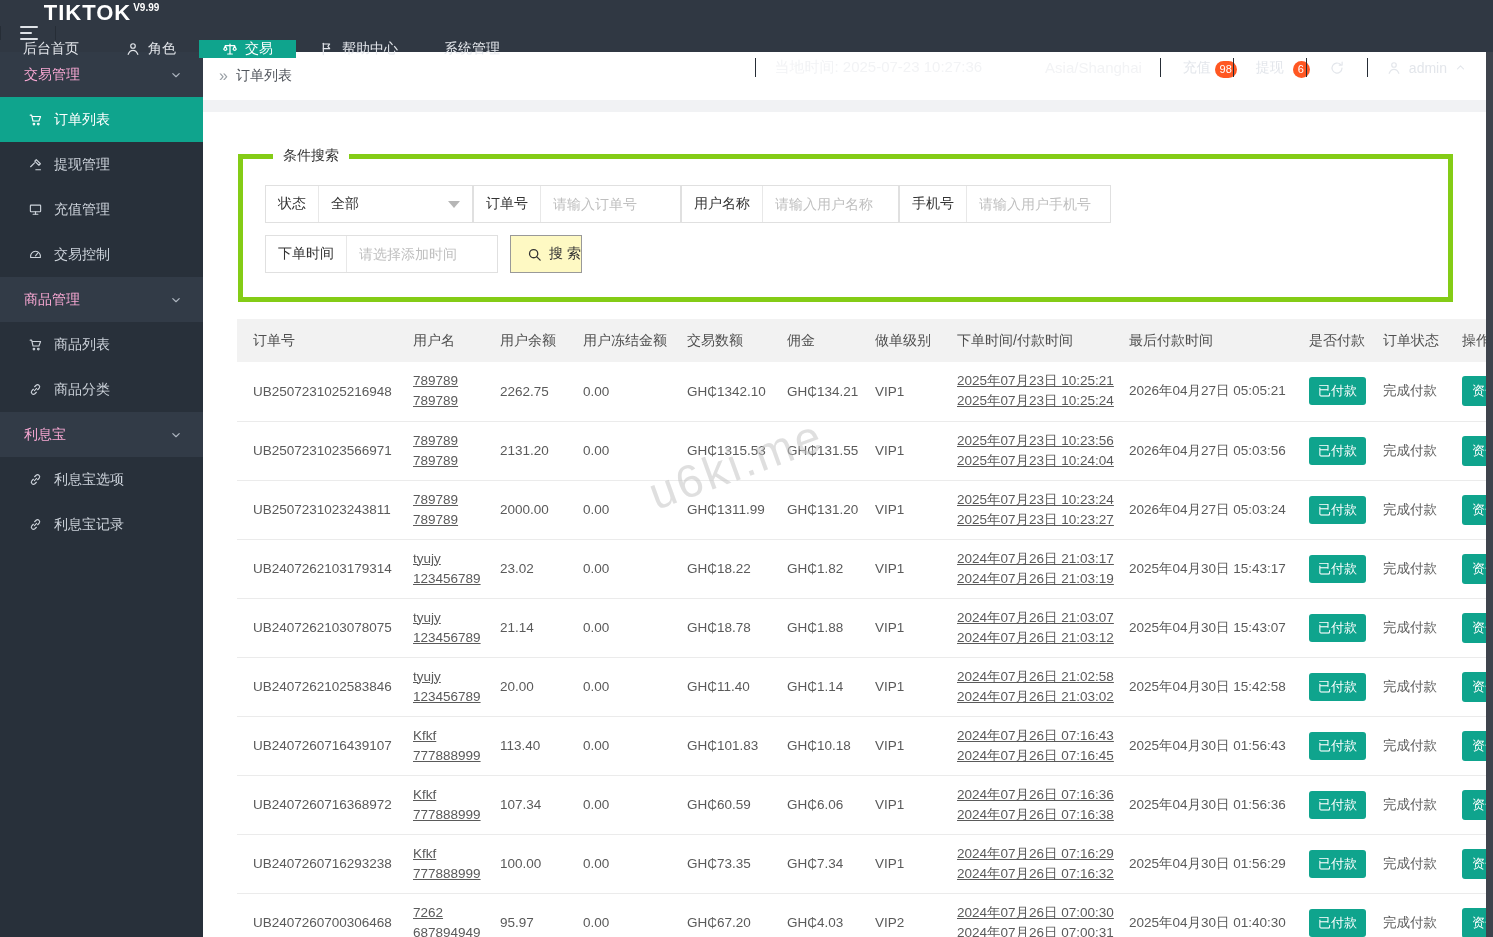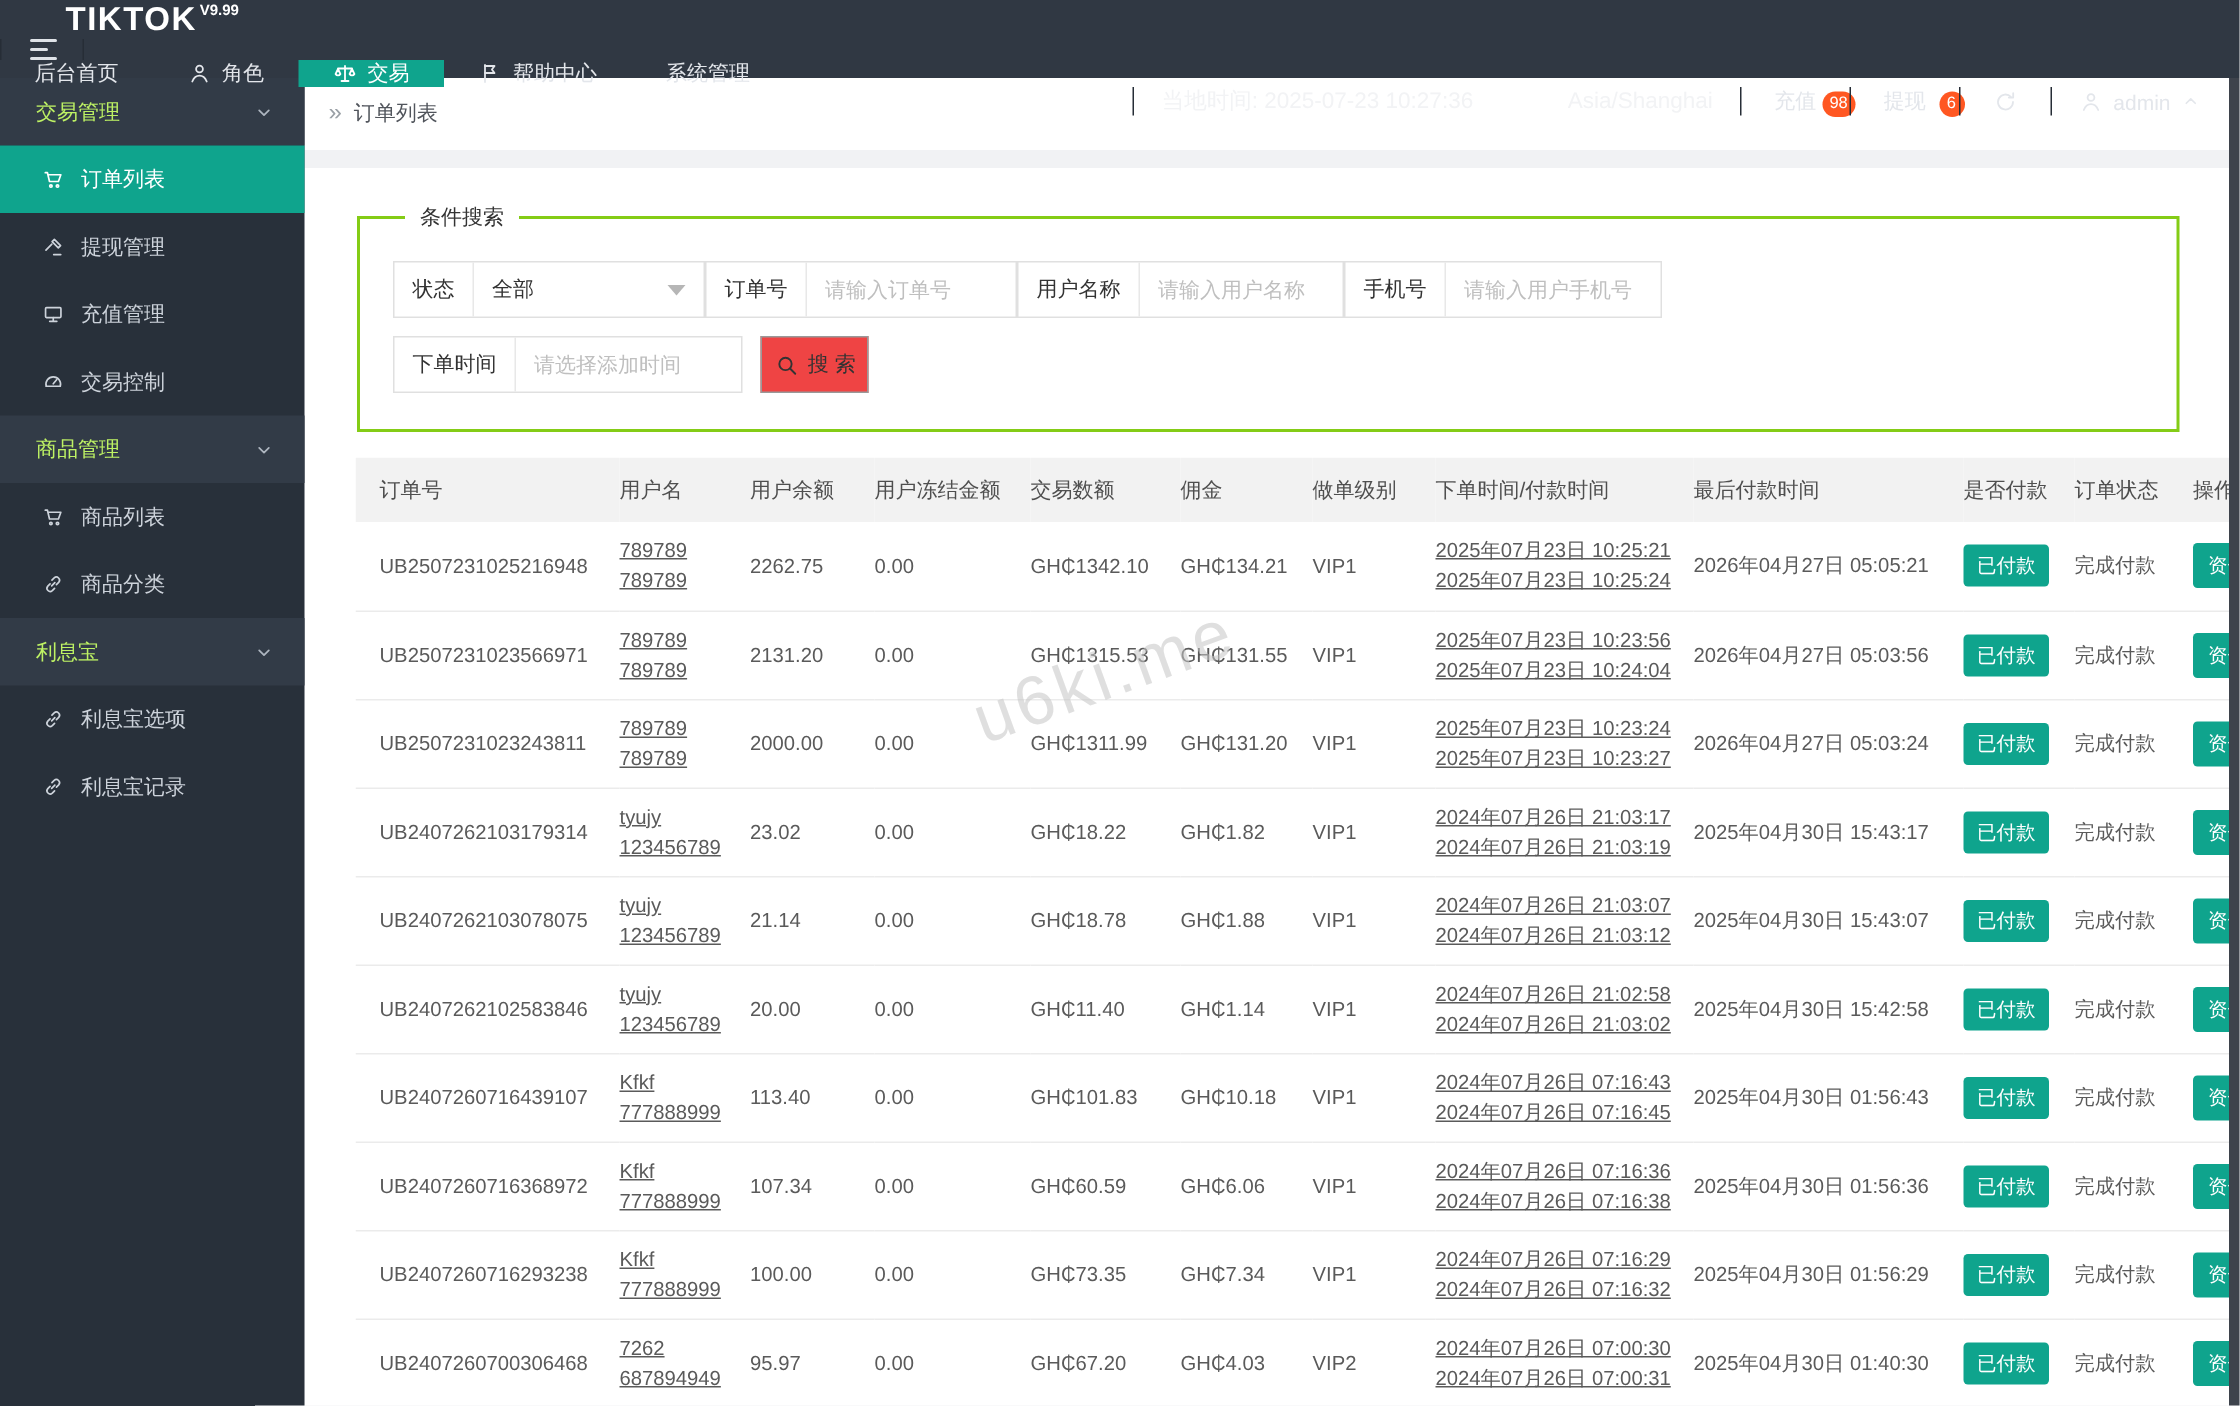--- a/index.html
+++ b/index.html
@@ -27,51 +27,51 @@
   .nav-right{margin-left:auto;display:flex;align-items:stretch;}
   .nav-sec{display:flex;align-items:center;padding:0 18px;border-left:1px solid #262d36;position:relative;}
   .nav-time{font-size:15px;color:#f2f3f5;gap:47px;}
   .nav-time .tz{margin-left:16px;}
   .nav-link{cursor:pointer;padding:0 22px;}
   .nbadge{position:absolute;top:3px;right:-4px;background:var(--badge);color:#fff;font-size:11px;
     line-height:17px;min-width:17px;text-align:left;border-radius:9px;padding:0 5px;}
   .nav-user{gap:7px;cursor:pointer;padding-right:26px;}
   
   .sidebar{position:absolute;top:52px;left:0;width:203px;bottom:0;background:var(--sidebar-bg);z-index:20;}
-  .side-group-header{height:45px;display:flex;align-items:center;padding:0 20px 0 24px;color:#bef264;
+  .side-group-header{height:45px;display:flex;align-items:center;padding:0 20px 0 24px;color:#f9a8d4;
     font-size:14px;background:var(--sidebar-group-bg);cursor:pointer;}
   .side-group-header .chev{margin-left:auto;color:#aeb6c0;}
   .side-item{height:45px;display:flex;align-items:center;gap:11px;padding-left:28px;color:#cdd3db;
     font-size:14px;cursor:pointer;}
   .side-item.active{background:var(--accent);color:#fff;}
   
   .scrollbar{position:absolute;top:52px;right:0;width:7px;bottom:0;background:#3e434c;z-index:40;cursor:pointer;}
   
   .content{position:absolute;top:52px;left:203px;right:7px;bottom:0;background:#f1f2f4;}
   .breadcrumb-bar{height:48px;background:#fff;display:flex;align-items:center;padding-left:16px;
     font-size:14px;color:#51555c;}
   .crumb-arrow{color:#9aa0a6;font-size:16px;margin-right:8px;}
   .panel{margin-top:12px;background:#fff;height:825px;position:relative;overflow:hidden;}
   
-  fieldset.search{border:2px solid #84cc16;margin:24px 33px 0 35px;padding:20px 20px 12px 22px;}
+  fieldset.search{border:5px solid #84cc16;margin:35px 33px 0 35px;padding:20px 20px 12px 22px;}
   fieldset.search legend{margin-left:8px;padding:0 10px;font-size:14px;color:#333;}
   .srow{display:flex;margin-bottom:12px;align-items:center;}
   .srow2{gap:12px;}
   .sgroup{display:flex;align-items:center;border:1px solid #e0e0e0;height:38px;background:#fff;}
   .slabel{padding:0 12px;font-size:14px;color:#333;border-right:1px solid #e8e8e8;height:100%;
     display:flex;align-items:center;white-space:nowrap;}
   .sval{padding:0 12px;font-size:14px;color:#333;flex:1;}
   .sel-caret{width:0;height:0;border-left:6px solid transparent;border-right:6px solid transparent;
     border-top:7px solid #b6b6b6;margin-right:12px;}
   .sinput{border:none;outline:none;flex:1;min-width:0;font-size:14px;padding:0 12px;color:#333;
     font-family:inherit;background:transparent;}
   .sinput::placeholder{color:#bfbfbf;}
   .w208{width:208px;}.w218{width:218px;}.w212{width:212px;}.w233{width:233px;}
-  .sbtn{width:72px;height:38px;border:1px solid #999;background:#ef4444;display:flex;align-items:center;
-    justify-content:center;gap:6px;font-size:14px;color:#333;cursor:pointer;}
+  .sbtn{width:72px;height:38px;border:1px solid #999;background:#fef9c3;display:flex;align-items:center;
+    justify-content:flex-end;gap:6px;font-size:14px;color:#333;cursor:pointer;}
   
   .table-wrap{margin:17px 0 0 34px;width:1250px;overflow:hidden;position:relative;}
   table.orders{border-collapse:collapse;table-layout:fixed;width:1315px;}
   table.orders thead th{background:var(--table-header-bg);height:43px;font-weight:normal;font-size:14px;
     color:#4f4f4f;text-align:left;padding:0 4px 0 0;}
   table.orders th:first-child,table.orders td:first-child{padding-left:16px;}
   table.orders td{height:59px;border-bottom:1px solid var(--border);font-size:13.5px;color:#5a5a5a;
     padding:0 4px 0 0;vertical-align:middle;}
   .two-line div{line-height:20px;text-decoration:underline;}
   .badge-paid{display:inline-block;background:var(--accent);color:#fff;font-size:13px;

